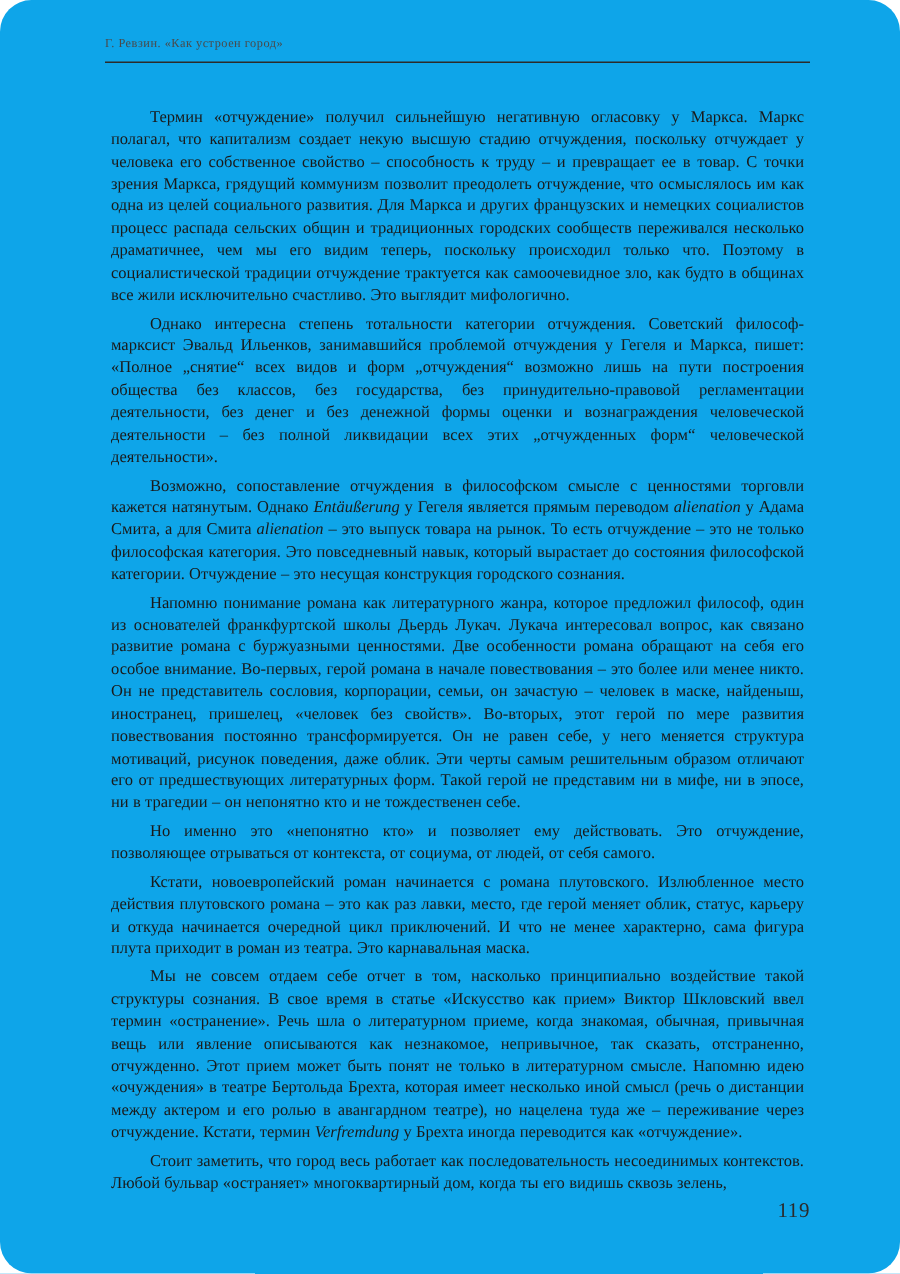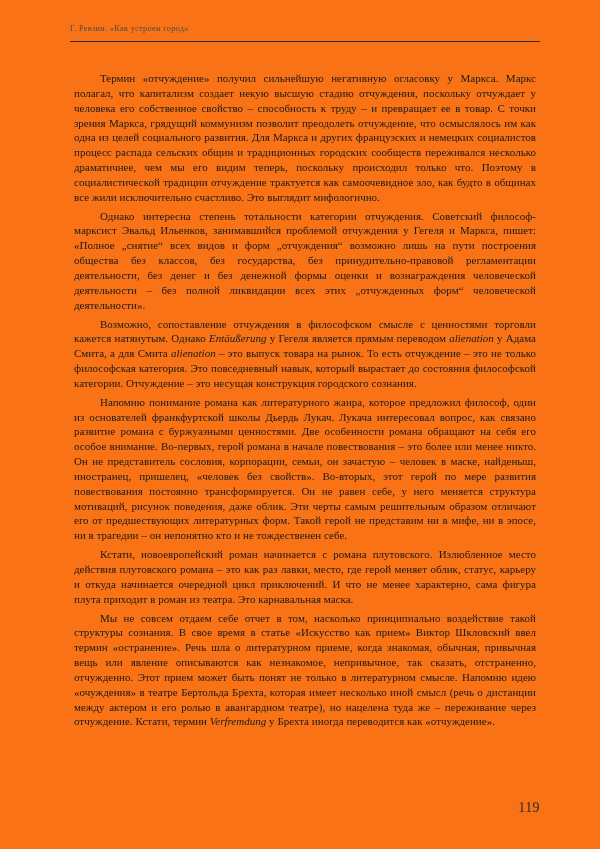--- a/index.html
+++ b/index.html
@@ -72,31 +72,33 @@
     right: 60px;
     bottom: 33px;
     font-size: 14px;
     color: #2b2b2b;
     letter-spacing: 0.4px;
   }
 </style>
 </head>
 <body>
 
-<div class="page" style="width: 600px; height: 849px; background: #f97316; color: rgb(26, 26, 26);">
+<div class="page" style="width: 600px; height: 849px; background: #0ea5e9; color: rgb(26, 26, 26); border-radius: 21px;">
 
   <div class="running-head">
     <div class="running-head-text">Г. Ревзин. «Как устроен город»</div>
   </div>
   <div class="head-rule" style="background: rgb(43, 43, 43);"></div>
 
   <div class="textblock">
     <p class="para">Термин «отчуждение» получил сильнейшую негативную огласовку у Маркса. Маркс полагал, что капитализм создает некую высшую стадию отчуждения, поскольку отчуждает у человека его собственное свойство – способность к труду – и превращает ее в товар. С точки зрения Маркса, грядущий коммунизм позволит преодолеть отчуждение, что осмыслялось им как одна из целей социального развития. Для Маркса и других французских и немецких социалистов процесс распада сельских общин и традиционных городских сообществ переживался несколько драматичнее, чем мы его видим теперь, поскольку происходил только что. Поэтому в социалистической традиции отчуждение трактуется как самоочевидное зло, как будто в общинах все жили исключительно счастливо. Это выглядит мифологично.</p>
     <p class="para">Однако интересна степень тотальности категории отчуждения. Советский философ-марксист Эвальд Ильенков, занимавшийся проблемой отчуждения у Гегеля и Маркса, пишет: «Полное „снятие“ всех видов и форм „отчуждения“ возможно лишь на пути построения общества без классов, без государства, без принудительно-правовой регламентации деятельности, без денег и без денежной формы оценки и вознаграждения человеческой деятельности – без полной ликвидации всех этих „отчужденных форм“ человеческой деятельности».</p>
     <p class="para">Возможно, сопоставление отчуждения в философском смысле с ценностями торговли кажется натянутым. Однако <i>Entäußerung</i> у Гегеля является прямым переводом <i>alienation</i> у Адама Смита, а для Смита <i>alienation</i> – это выпуск товара на рынок. То есть отчуждение – это не только философская категория. Это повседневный навык, который вырастает до состояния философской категории. Отчуждение – это несущая конструкция городского сознания.</p>
     <p class="para">Напомню понимание романа как литературного жанра, которое предложил философ, один из основателей франкфуртской школы Дьердь Лукач. Лукача интересовал вопрос, как связано развитие романа с буржуазными ценностями. Две особенности романа обращают на себя его особое внимание. Во-первых, герой романа в начале повествования – это более или менее никто. Он не представитель сословия, корпорации, семьи, он зачастую – человек в маске, найденыш, иностранец, пришелец, «человек без свойств». Во-вторых, этот герой по мере развития повествования постоянно трансформируется. Он не равен себе, у него меняется структура мотиваций, рисунок поведения, даже облик. Эти черты самым решительным образом отличают его от предшествующих литературных форм. Такой герой не представим ни в мифе, ни в эпосе, ни в трагедии – он непонятно кто и не тождественен себе.</p>
+    <p class="para">Но именно это «непонятно кто» и позволяет ему действовать. Это отчуждение, позволяющее отрываться от контекста, от социума, от людей, от себя самого.</p>
     <p class="para">Кстати, новоевропейский роман начинается с романа плутовского. Излюбленное место действия плутовского романа – это как раз лавки, место, где герой меняет облик, статус, карьеру и откуда начинается очередной цикл приключений. И что не менее характерно, сама фигура плута приходит в роман из театра. Это карнавальная маска.</p>
     <p class="para">Мы не совсем отдаем себе отчет в том, насколько принципиально воздействие такой структуры сознания. В свое время в статье «Искусство как прием» Виктор Шкловский ввел термин «остранение». Речь шла о литературном приеме, когда знакомая, обычная, привычная вещь или явление описываются как незнакомое, непривычное, так сказать, отстраненно, отчужденно. Этот прием может быть понят не только в литературном смысле. Напомню идею «очуждения» в театре Бертольда Брехта, которая имеет несколько иной смысл (речь о дистанции между актером и его ролью в авангардном театре), но нацелена туда же – переживание через отчуждение. Кстати, термин <i>Verfremdung</i> у Брехта иногда переводится как «отчуждение».</p>
+    <p class="para">Стоит заметить, что город весь работает как последовательность несоединимых контекстов. Любой бульвар «остраняет» многоквартирный дом, когда ты его видишь сквозь зелень,</p>
   </div>
 
   <div class="folio">119</div>
 
 </div>
 
 </body></html>

